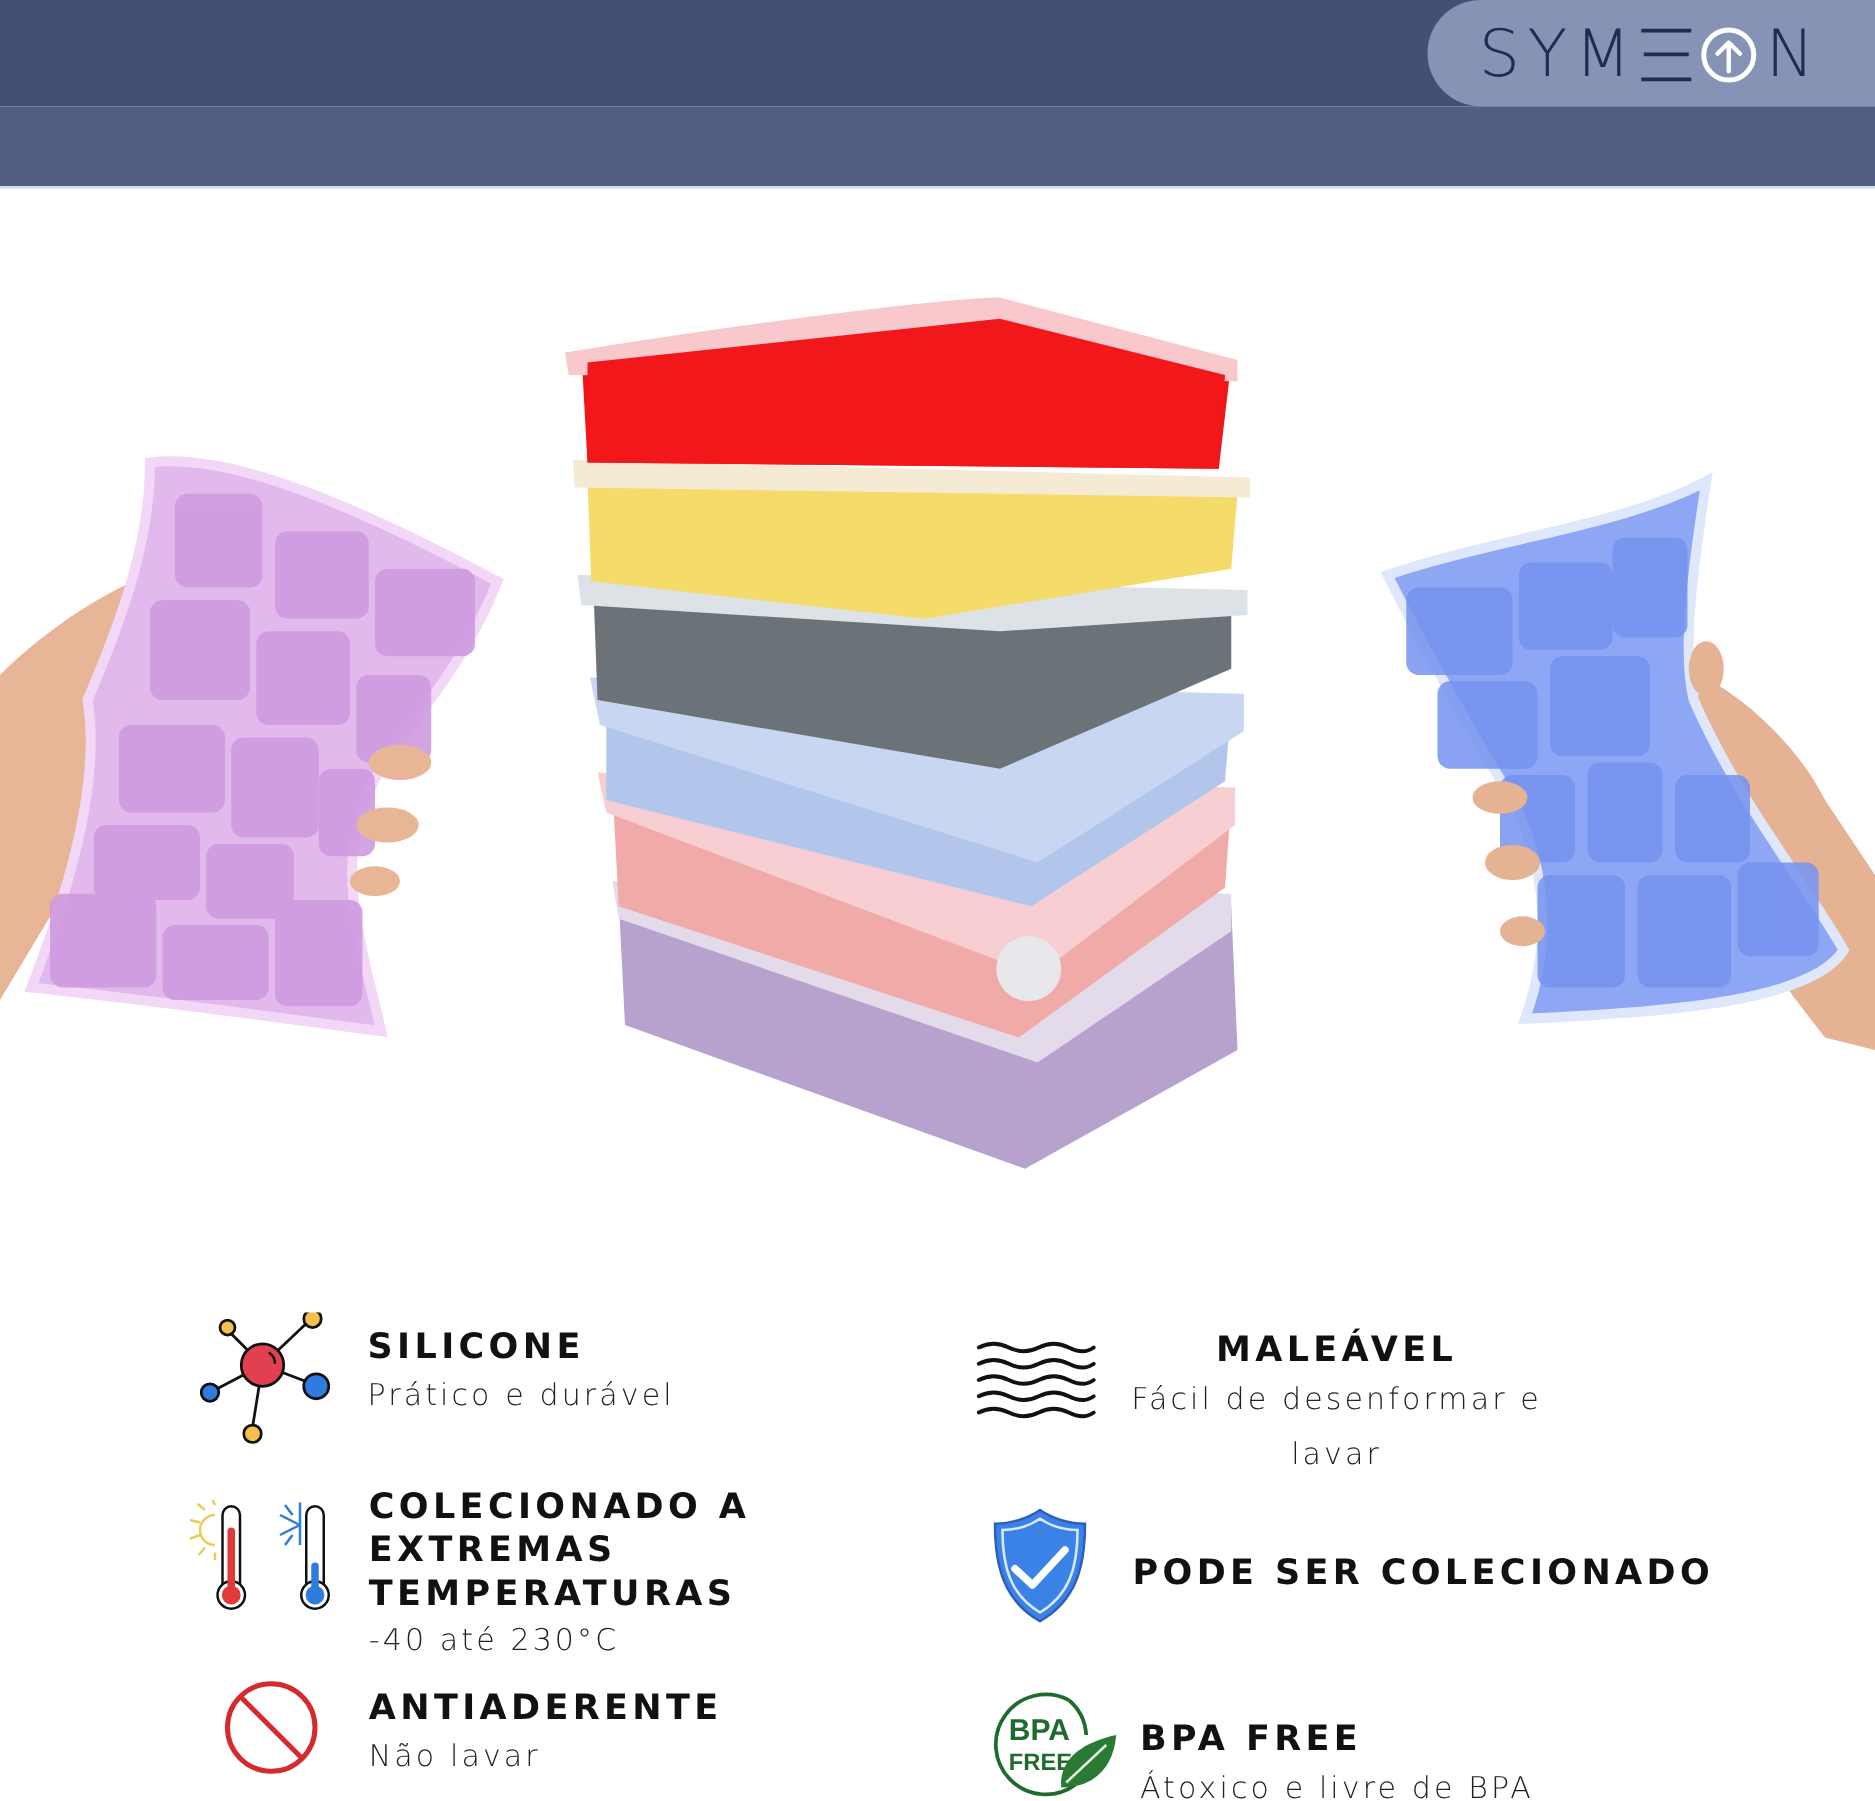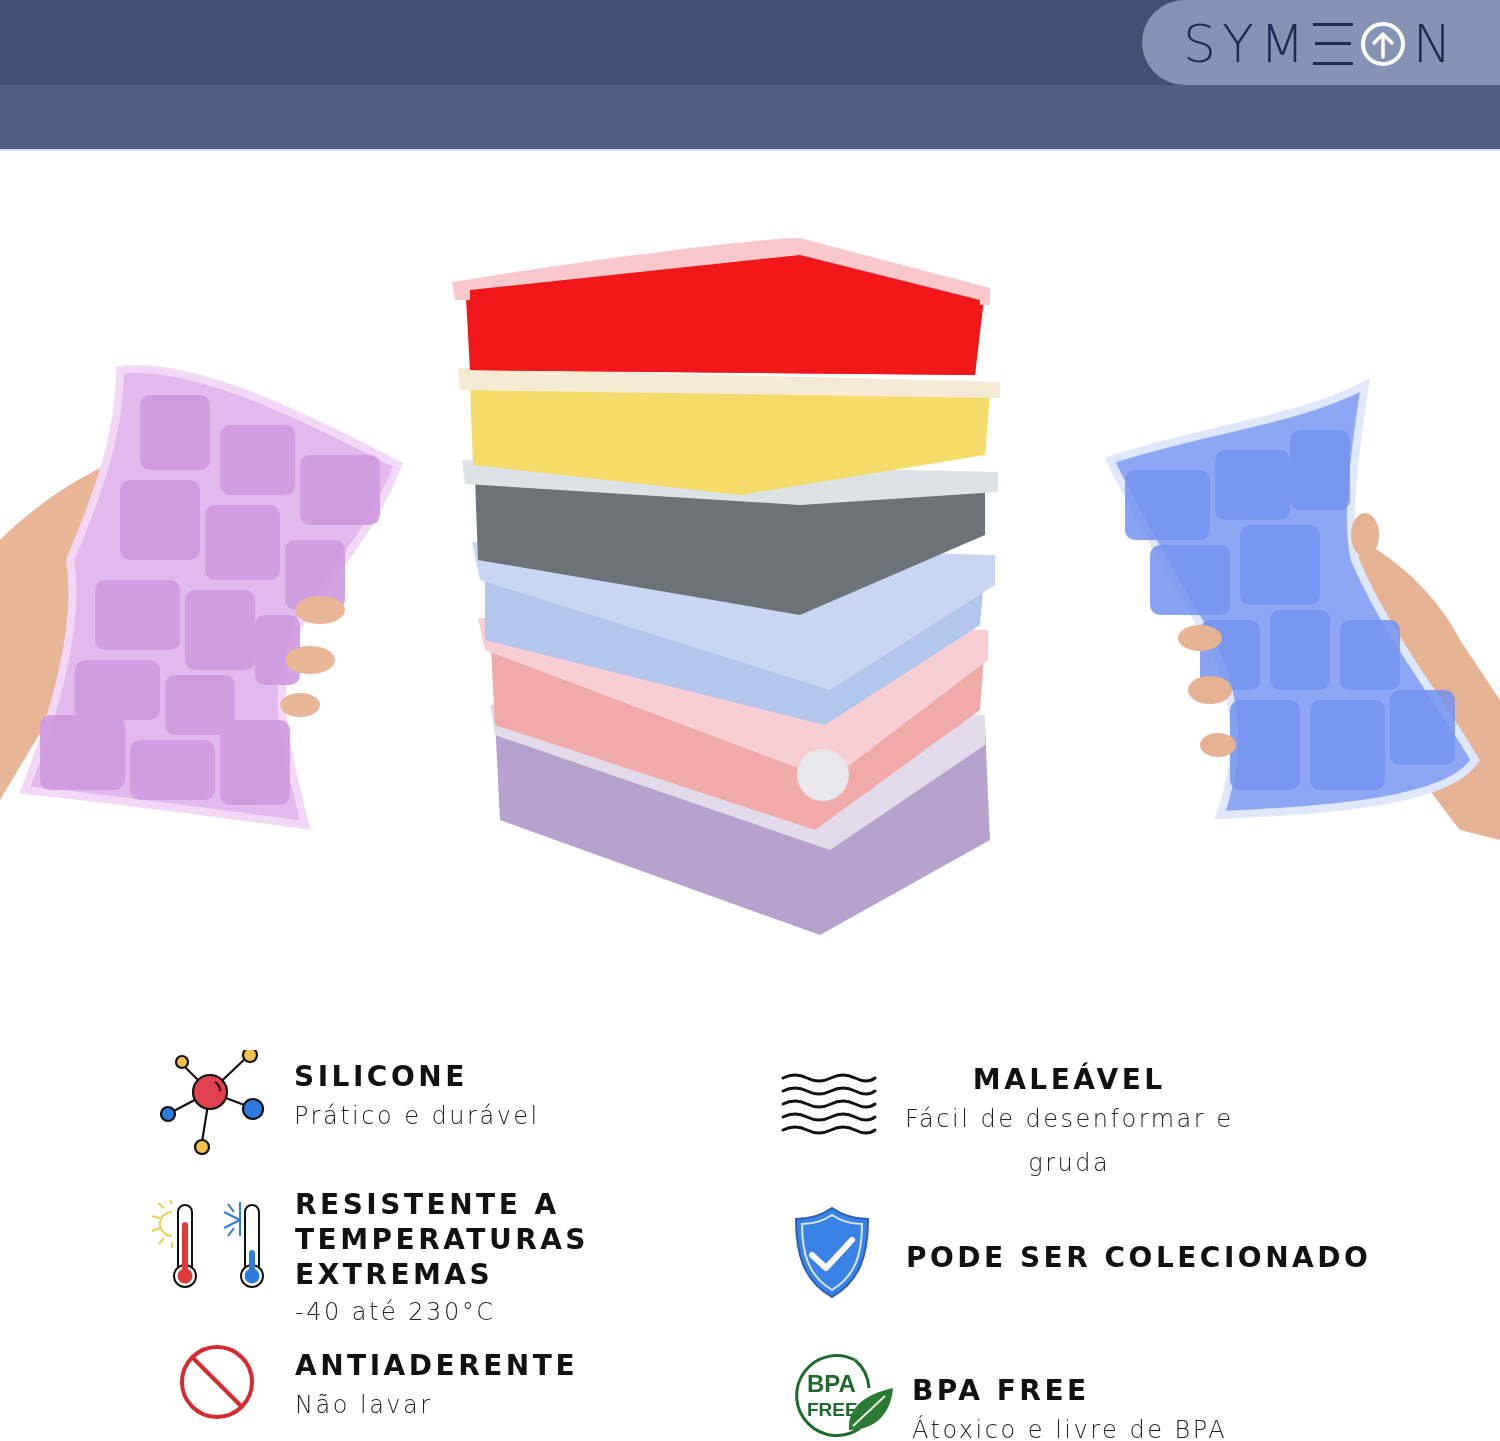--- a/index.html
+++ b/index.html
@@ -168,23 +168,23 @@
         <line x1="78" y1="4" x2="84" y2="12"></line>
         <line x1="78" y1="36" x2="84" y2="28"></line>
       </g>
 
       <rect x="95" y="5" width="14" height="70" rx="7" fill="#fff" stroke="#111" stroke-width="2"></rect>
       <circle cx="102" cy="76" r="11" fill="#fff" stroke="#111" stroke-width="2"></circle>
       <rect x="99" y="50" width="6" height="28" rx="3" fill="#2f7be0"></rect>
       <circle cx="102" cy="76" r="7.5" fill="#2f7be0"></circle>
     </svg>
     <div class="f-text" style="left:295px;top:177px;">
-      <div class="f-title">RESISTENTE A</div>
+      <div class="f-title">COLECIONADO A</div>
+      <div class="f-title">EXTREMAS</div>
       <div class="f-title">TEMPERATURAS</div>
-      <div class="f-title">EXTREMAS</div>
       <div class="f-sub" style="line-height:40px;">-40 até 230°C</div>
     </div>
   </div>
 
   <div>
     <svg class="f-icon" style="left:178px;top:333px;" width="78" height="78" viewBox="0 0 78 78">
       <circle cx="39" cy="39" r="35" fill="none" stroke="#d52b30" stroke-width="4"></circle>
       <line x1="14" y1="14" x2="64" y2="64" stroke="#d52b30" stroke-width="4"></line>
     </svg>
     <div class="f-text" style="left:295px;top:338px;">
@@ -199,21 +199,21 @@
         <path d="M3 6 q12 -6 24 0 t24 0 t24 0 t20 0"></path>
         <path d="M3 19 q12 -6 24 0 t24 0 t24 0 t20 0"></path>
         <path d="M3 32 q12 -6 24 0 t24 0 t24 0 t20 0"></path>
         <path d="M3 45 q12 -6 24 0 t24 0 t24 0 t20 0"></path>
         <path d="M3 58 q12 -6 24 0 t24 0 t24 0 t20 0"></path>
       </g>
     </svg>
     <div class="f-text" style="left:905px;top:52px;text-align:center;">
       <div class="f-title">MALEÁVEL</div>
       <div class="f-sub">Fácil de desenformar e</div>
-      <div class="f-sub">gruda</div>
+      <div class="f-sub">lavar</div>
     </div>
   </div>
 
   <div>
     <svg class="f-icon" style="left:792px;top:195px;" width="80" height="95" viewBox="0 0 80 95">
       <path d="M40 3 C50 10 64 14 76 14 C76 50 68 76 40 92 C12 76 4 50 4 14 C16 14 30 10 40 3 Z" fill="#3a82e6" stroke="#2c5fb8" stroke-width="2"></path>
       <path d="M40 10 C49 16 60 19 70 19 C70 50 63 71 40 85 C17 71 10 50 10 19 C20 19 31 16 40 10 Z" fill="none" stroke="#d9e8fb" stroke-width="2"></path>
       <path d="M20 50 L34 63 L60 35" stroke="#fff" stroke-width="6" fill="none" stroke-linecap="round" stroke-linejoin="round"></path>
     </svg>
     <div class="f-text" style="left:906px;top:230px;">

